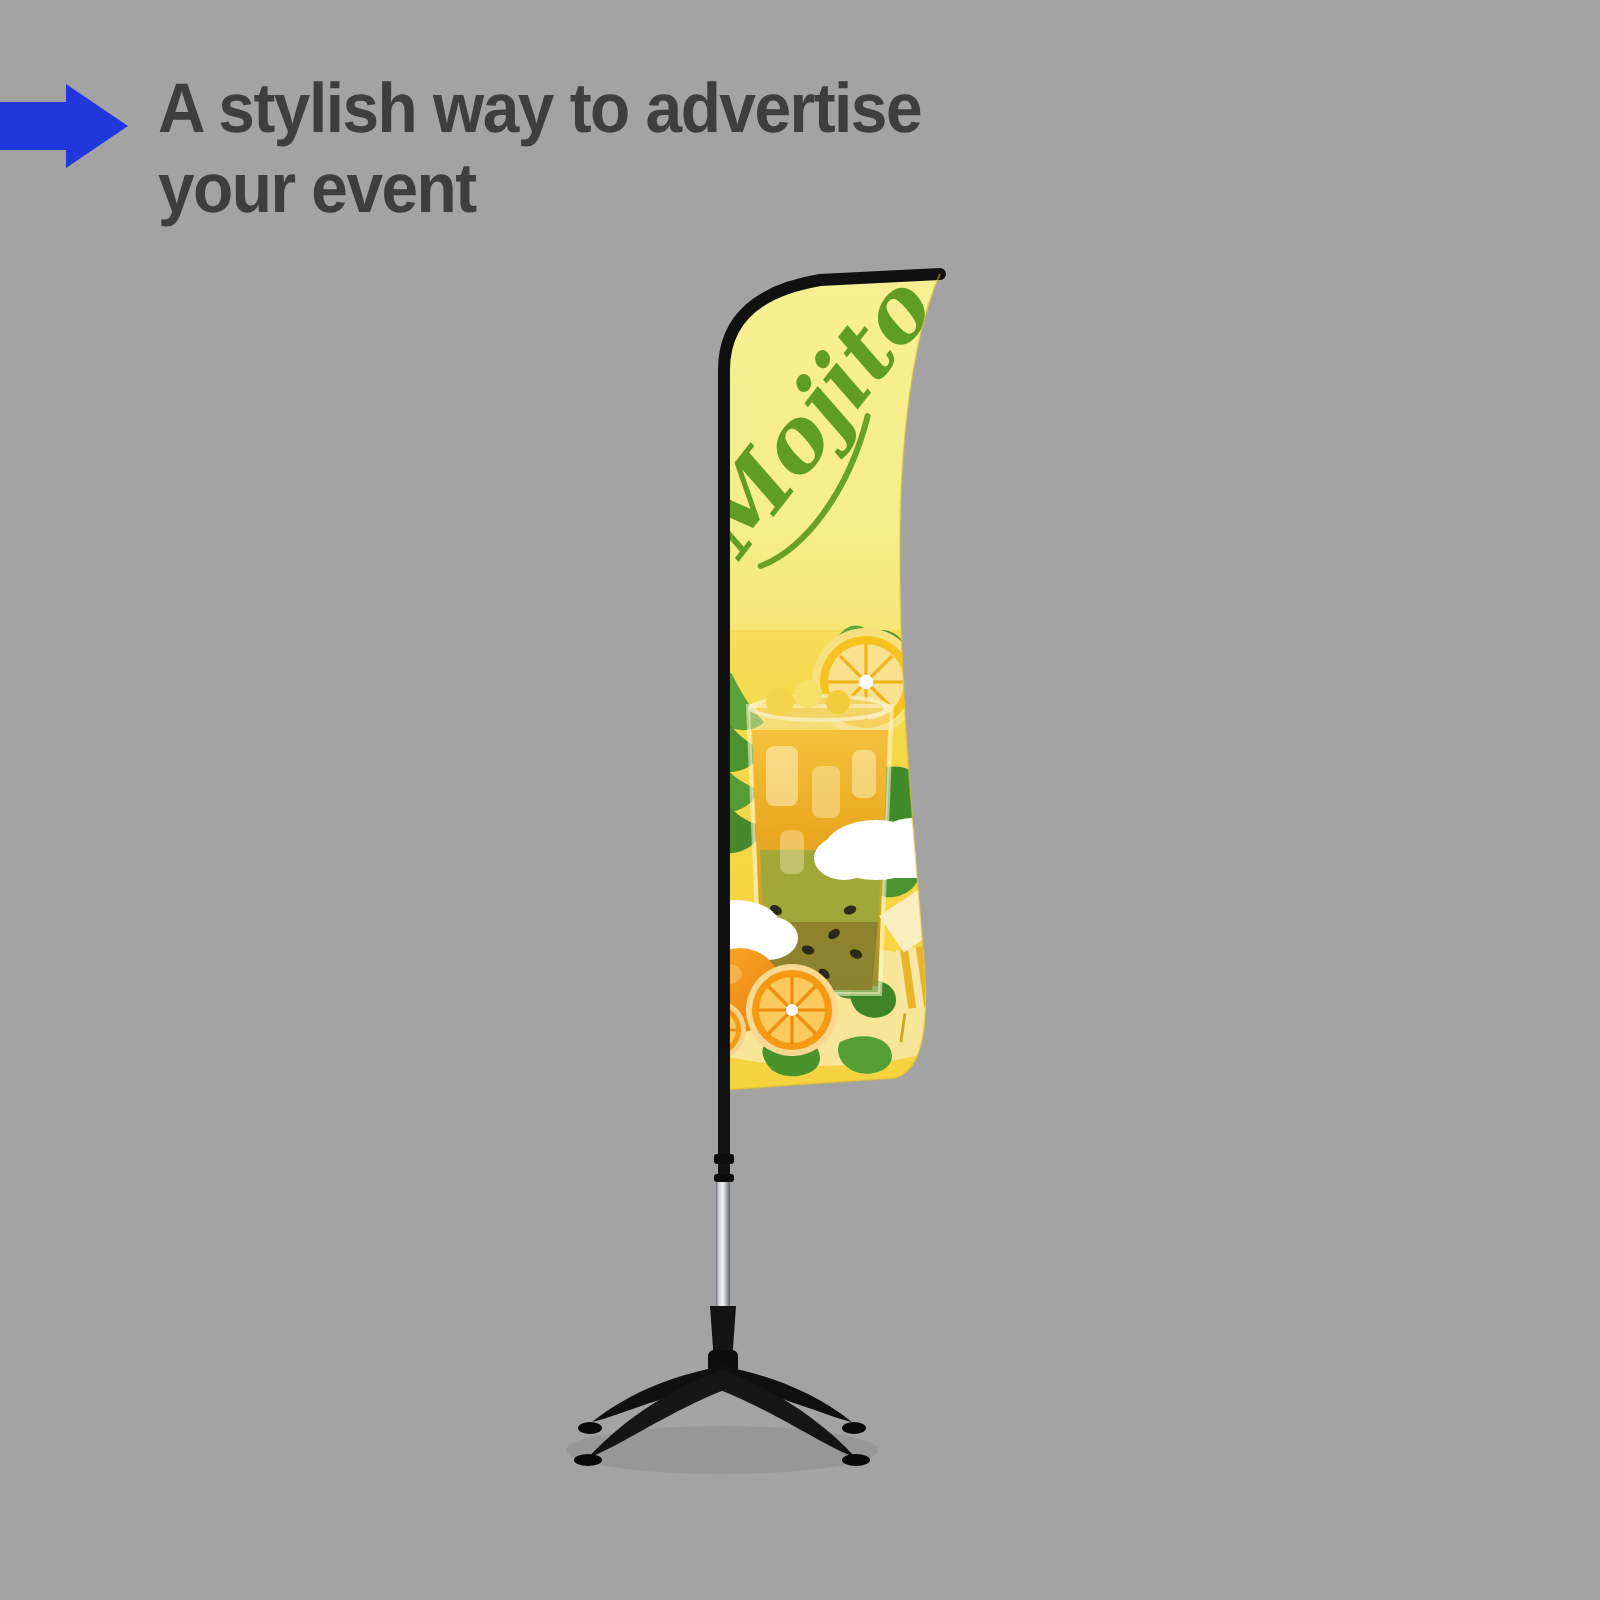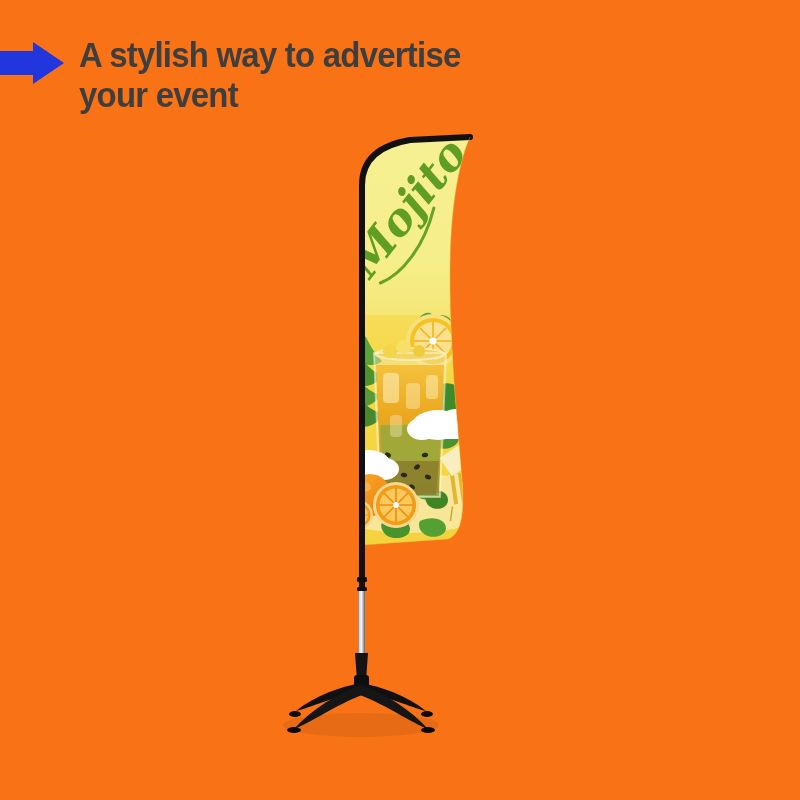--- a/index.html
+++ b/index.html
@@ -8,21 +8,21 @@
     padding: 0;
     background: #ffffff;
   }
   body {
     font-family: "Liberation Sans", sans-serif;
   }
   #canvas {
     position: relative;
     width: 800px;
     height: 800px;
-    background: #f97316;
+    background: #a3a3a3;
     overflow: hidden;
   }
 
   
   #headline-banner {
     position: absolute;
     left: 0;
     top: 30px;
     width: 620px;
     height: 100px;

